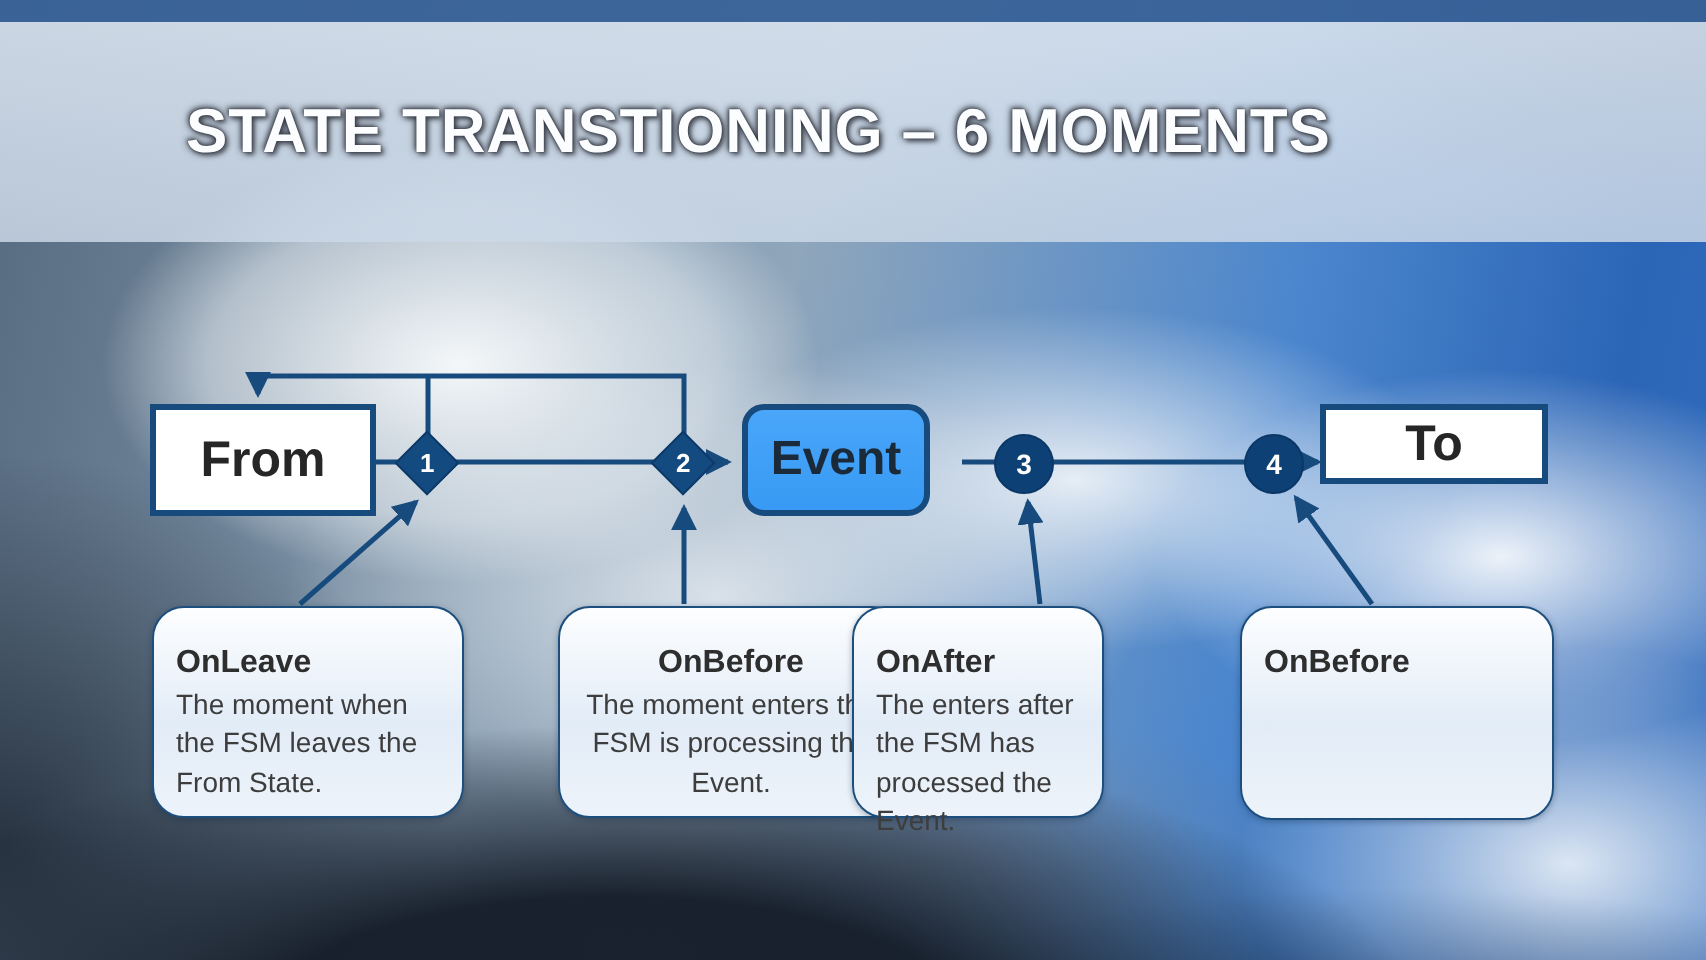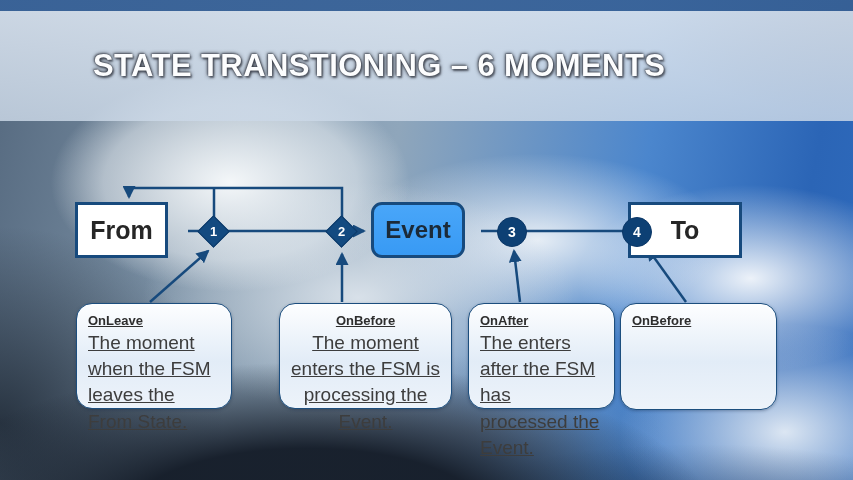--- a/index.html
+++ b/index.html
@@ -45,22 +45,22 @@
   }
   
   svg.connectors{position:absolute;left:0;top:0;}
   
   .state-box{
     position:absolute;box-sizing:border-box;
     background:#ffffff;border:3px solid #174a7d;
     display:flex;align-items:center;justify-content:center;
     font-size:25px;font-weight:600;color:#262626;
   }
-  .state-box.from{left:75px;top:202px;width:93px;height:56px;}
-  .state-box.to{left:628px;top:202px;width:114px;height:56px;}
+  .state-box.from{left:75px;top:202px;width:113px;height:56px;}
+  .state-box.to{left:660px;top:202px;width:114px;height:40px;}
   .state-box.event{
     left:371px;top:202px;width:94px;height:56px;border-radius:11px;
     background:linear-gradient(180deg,#49a6f9,#389af4);
     color:#1b2a38;font-weight:700;font-size:24px;
   }
   .diamond{
     position:absolute;width:21px;height:21px;background:#134a80;
     border:1.5px solid #0d3a69;transform:rotate(45deg);
     display:flex;align-items:center;justify-content:center;
   }
@@ -77,27 +77,26 @@
   .circle.c4{left:622px;top:217px;}
   
   .callout{
     position:absolute;top:303px;height:106px;box-sizing:border-box;
     border:1.5px solid #1c4e7e;border-radius:16px;
     background:linear-gradient(180deg,#fdfeff 0%, #e2ecf7 55%, #edf3fa 100%);
     padding:7px 11px 6px 11px;
     box-shadow:0 1px 3px rgba(20,40,70,0.35);
   }
   .callout h2{
-    margin:2px 0 2px 0;font-size:13px;font-weight:700;color:#2e2e2e;
-    text-decoration:underline;
+    margin:12px 0 2px 0;font-size:16px;font-weight:700;color:#2e2e2e;
   }
-  .callout p{margin:0;font-size:19px;line-height:1.38;color:#3d3d3d;text-decoration:underline;}
+  .callout p{margin:0;font-size:14px;line-height:1.38;color:#3d3d3d;}
   .callout.c1{left:76px;width:156px;}
   .callout.c2{left:279px;width:173px;text-align:center;}
-  .callout.c3{left:468px;width:147px;}
+  .callout.c3{left:426px;width:126px;}
   .callout.c4{left:620px;width:157px;height:107px;}
 </style>
 </head>
 <body>
 
 <div class="slide">
   <div class="sky"></div>
 
   <div class="title-band">
     <h1>STATE TRANSTIONING – 6 MOMENTS</h1>

